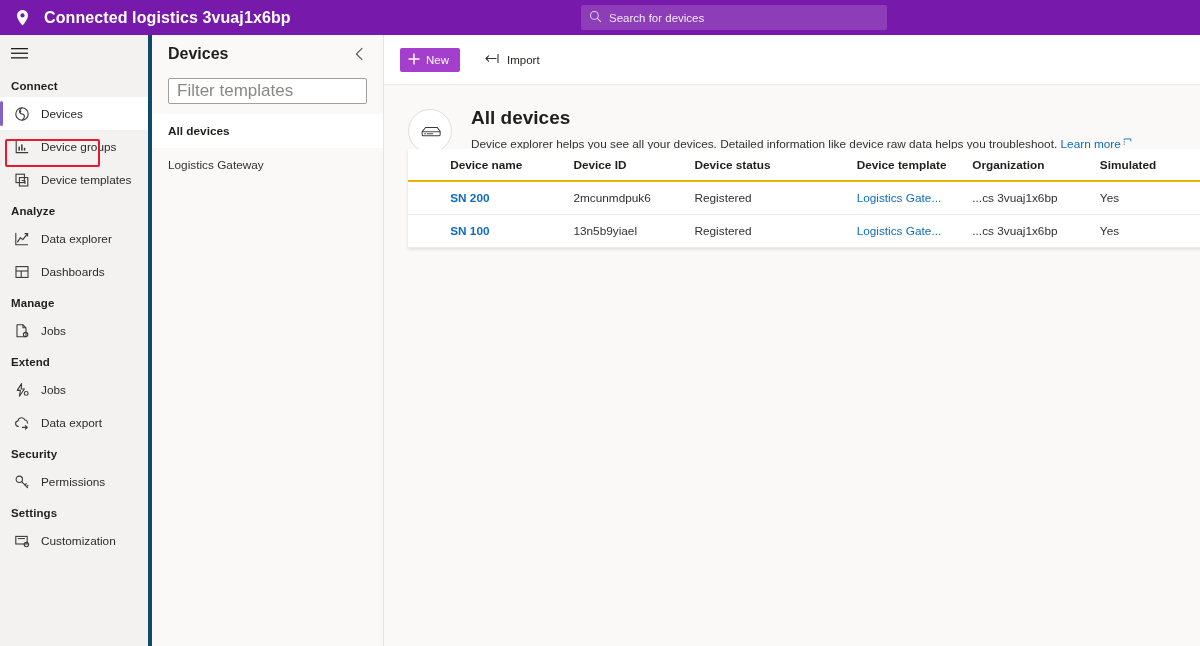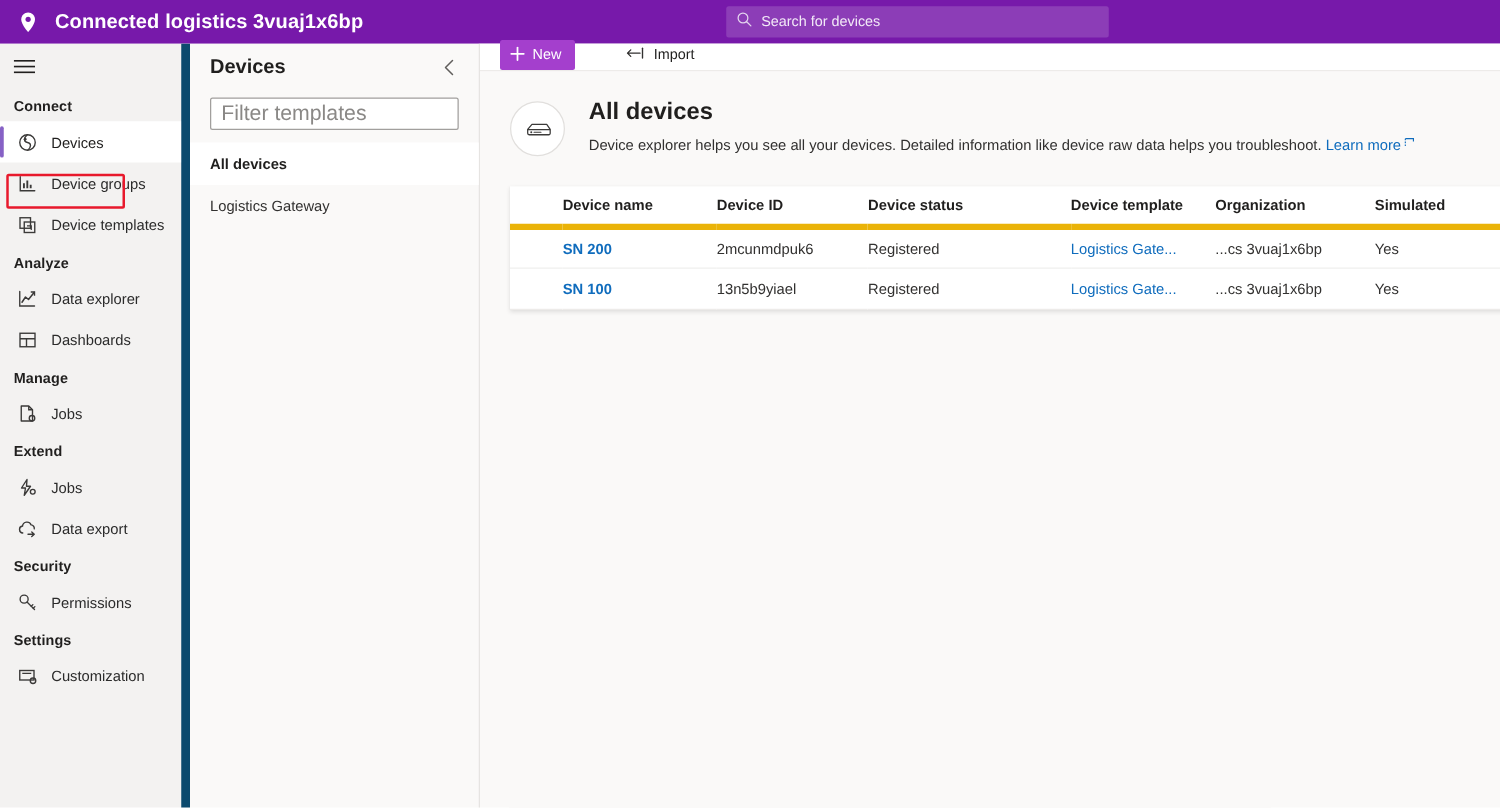--- a/index.html
+++ b/index.html
@@ -34,21 +34,21 @@
   }
   #global-search .ph {
     color: #f2e9f7; font-size: 11.5px; white-space: nowrap;
   }
 
   
   #rail {
     position: absolute; top: 35px; left: 0;
     width: 152px; height: 611px;
     background: #f3f2f1;
-    border-right: 7px solid #0c4a6e;
+    border-right: 4px solid #0c4a6e;
     overflow: hidden;
   }
   #hamburger {
     height: 36px; display: flex; align-items: center;
     padding-left: 11px; cursor: pointer;
   }
   .rail-group {
     font-size: 11.5px; color: #201f1e; font-weight: 600;
     padding: 9px 0 5px 11px; letter-spacing: .1px;
   }
@@ -100,23 +100,23 @@
   }
   .tpl-item.selected { background: #ffffff; font-weight: 600; color: #201f1e; }
 
   
   #main {
     position: absolute; top: 35px; left: 384px;
     width: 816px; height: 611px;
     background: #faf9f8;
   }
   #toolbar {
-    height: 22px; background: #ffffff;
+    height: 50px; background: #ffffff;
     border-bottom: 1px solid #edebe9;
-    display: flex; align-items: flex-end; gap: 24px;
+    display: flex; align-items: center; gap: 8px;
     padding-left: 16px;
   }
   #new-button {
     display: flex; align-items: center; gap: 6px;
     height: 24px; padding: 0 11px 0 8px;
     background: #a43fcd; color: #ffffff;
     border: none; border-radius: 2px; cursor: pointer;
     font-family: "Liberation Sans", sans-serif; font-size: 11.5px;
   }
   #import-button {
@@ -147,21 +147,21 @@
     position: absolute; top: 114px; left: 24px;
     width: 800px;
     background: #ffffff;
     box-shadow: 0 1.6px 3.6px rgba(0,0,0,.11), 0 .3px .9px rgba(0,0,0,.07);
   }
   table { border-collapse: collapse; width: 100%; table-layout: fixed; }
   thead th {
     text-align: left;
     font-size: 11.8px; font-weight: 600; color: #201f1e;
     height: 32px; padding: 0; vertical-align: middle;
-    border-bottom: 5px solid #eab308;
+    border-bottom: 2px solid #eab308;
     white-space: nowrap;
   }
   tbody td {
     font-size: 11.8px; color: #323130;
     height: 33px; padding: 0; vertical-align: middle;
     border-bottom: 1px solid #f0efee;
     white-space: nowrap; overflow: hidden;
   }
   tbody tr:last-child td { border-bottom: 1px solid #edebe9; }
   .cell-link { color: #0f6cbd; cursor: pointer; text-decoration: none; font-weight: 600; }

